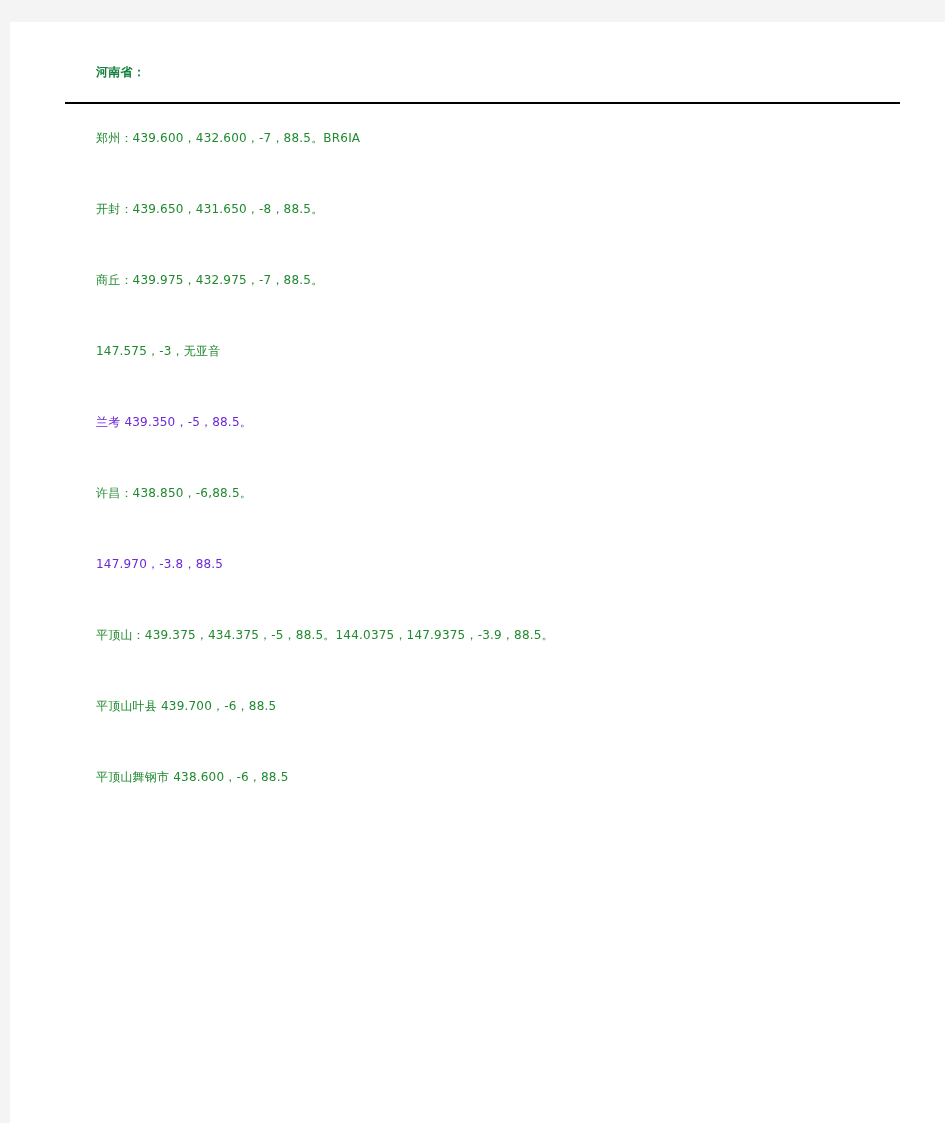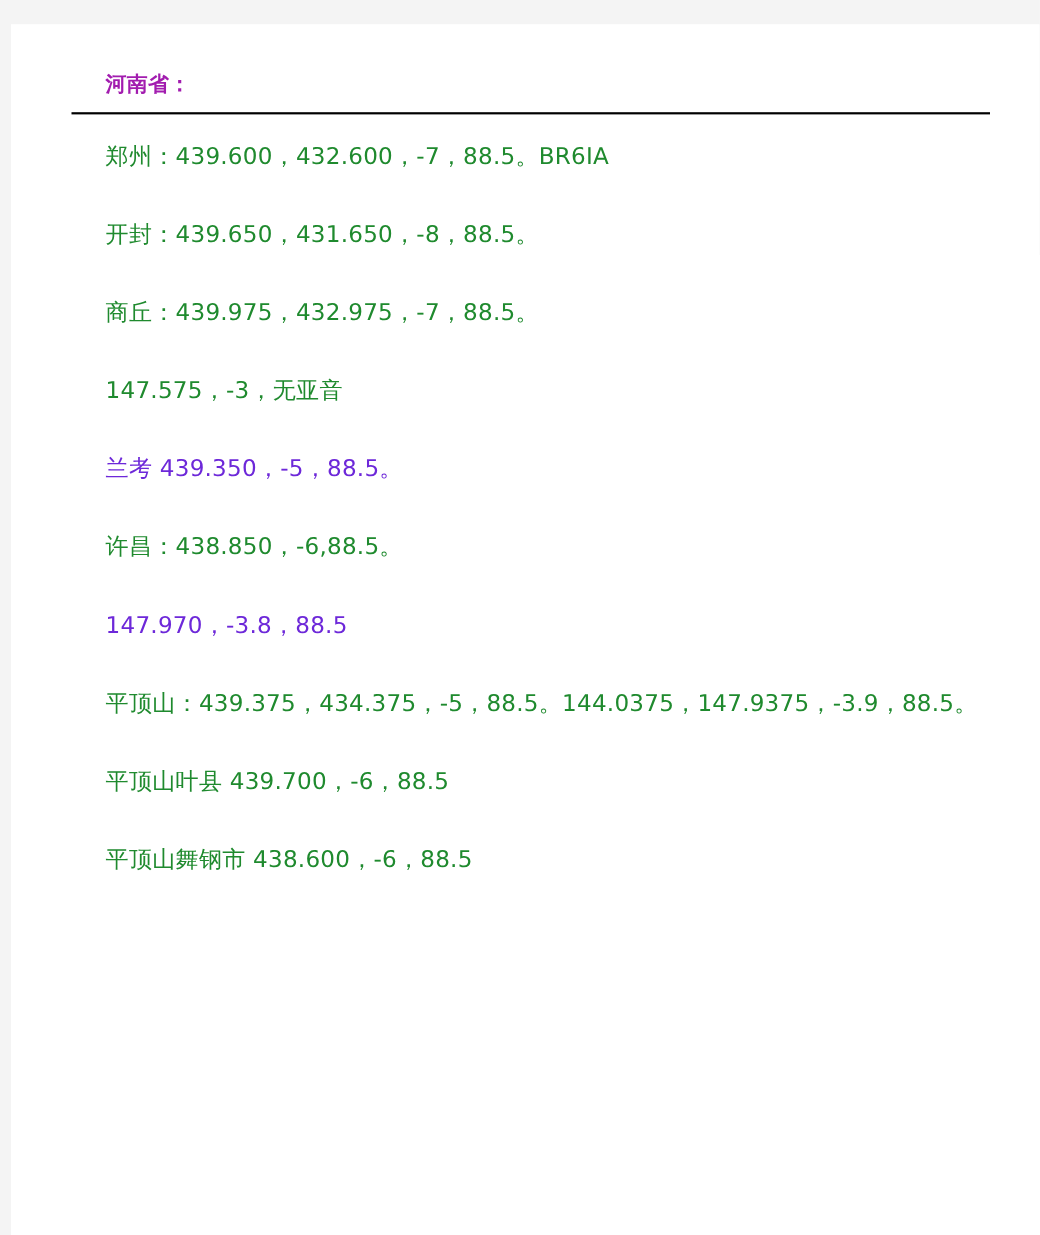--- a/index.html
+++ b/index.html
@@ -51,44 +51,44 @@
     left: 55px;
     top: 0;
     width: 860px;
   }
   .doc-title {
     margin: 0;
     padding: 0;
     position: absolute;
     left: 31px;
     top: 42px;
-    font-size: 19px;
+    font-size: 12px;
     font-weight: bold;
-    color: #a21caf;
+    color: #15803d;
     letter-spacing: 0.3px;
     white-space: nowrap;
   }
   .rule {
     position: absolute;
     left: 0px;
     top: 80px;
     width: 835px;
     height: 0;
     border: 0;
     border-top: 2px solid #000000;
     margin: 0;
   }
   .lines {
     position: absolute;
     left: 31px;
     top: 110px;
     width: 830px;
   }
   .line {
-    font-size: 21px;
+    font-size: 12px;
     line-height: 1;
     height: 22px;
     margin-bottom: 49px;
     white-space: nowrap;
     letter-spacing: 0.2px;
   }
   .line.green { color: #1f8a2e; }
   .line.black { color: #6d28d9; }
 </style>
 </head>

